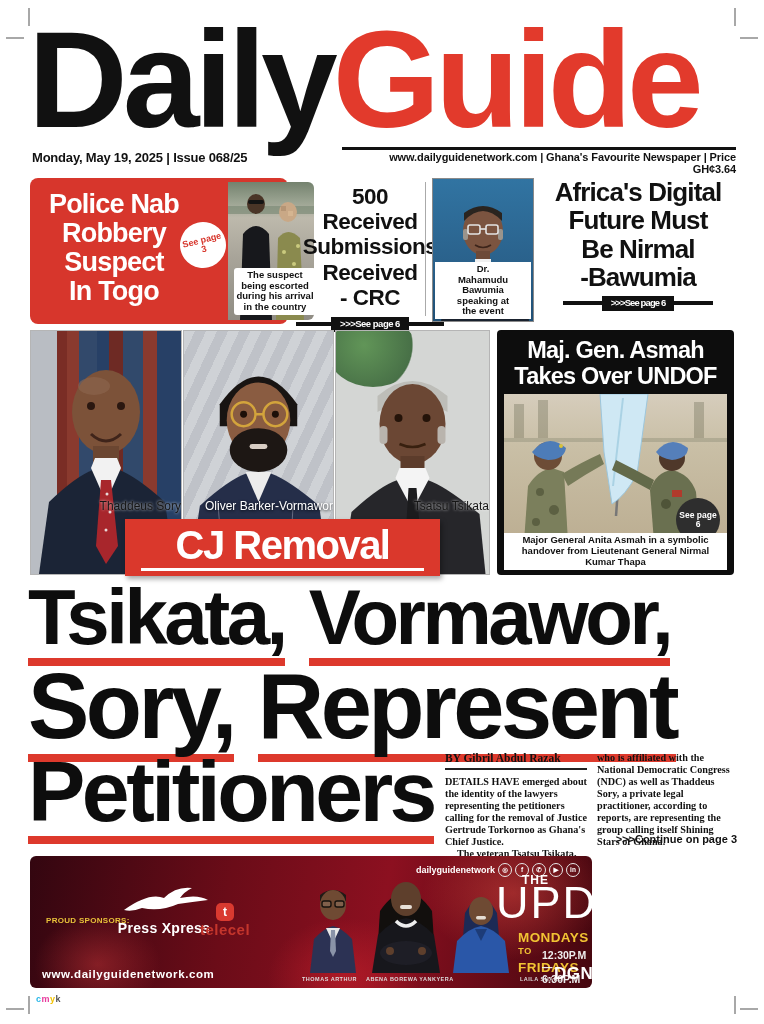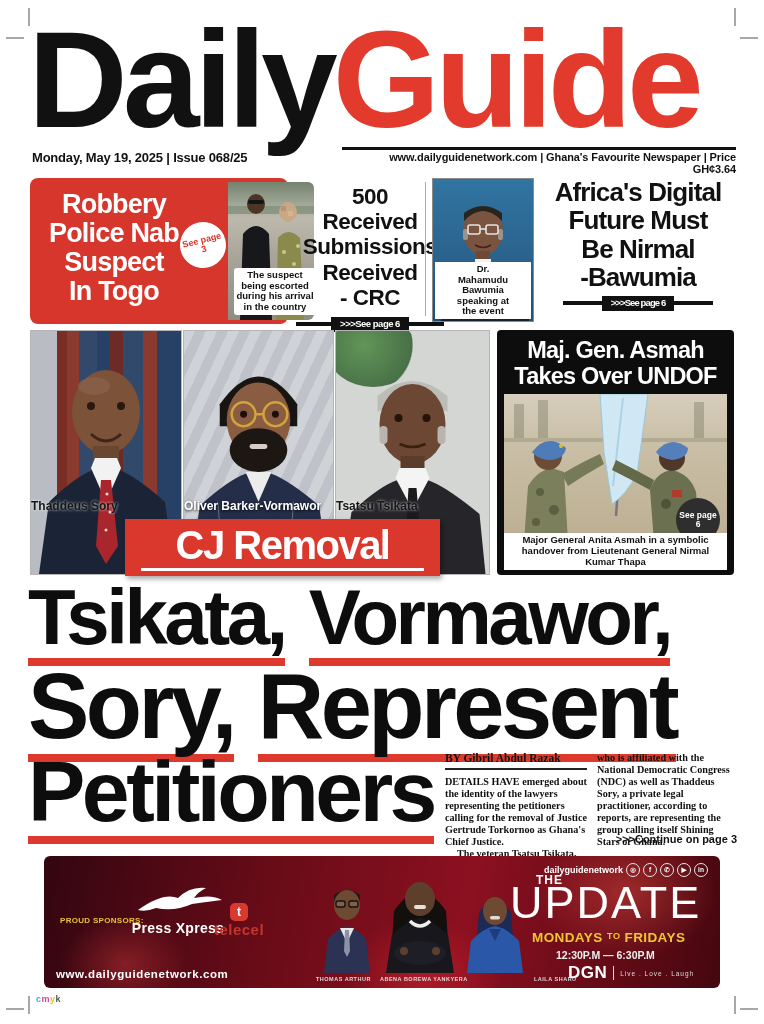--- a/index.html
+++ b/index.html
@@ -51,21 +51,21 @@
   .photo{position:absolute;top:330px;height:245px;overflow:hidden;border:1px solid #b5b5b5;box-sizing:border-box;}
   #photo-sory{left:30px;width:152px;
       background:linear-gradient(90deg,#b9bdc3 0 26px,#7a2d25 26px 36px,#8a3a2e 36px 48px,#32496b 48px 66px,
                  #274066 66px 78px,#6e2a24 78px 92px,#31496b 92px 112px,#8a3a2e 112px 126px,#274066 126px 152px);}
   #photo-vorm{left:183px;width:151px;
       background:repeating-linear-gradient(115deg,#cfd2d6 0 10px,#bfc2c8 10px 20px);}
   #photo-tsik{left:335px;width:155px;background:#d4d6d4;}
   #tsik-leaf{position:absolute;left:-8px;top:-14px;width:90px;height:70px;border-radius:50%;
              background:radial-gradient(circle at 40% 40%,#4d8a42,#2f5e2e 70%,transparent 72%);opacity:.85;}
   .photo svg{position:absolute;left:0;bottom:0;width:100%;}
-  .photo-cap{position:absolute;left:0;right:0;top:168px;text-align:left;font-size:12px;font-weight:bold;}
+  .photo-cap{position:absolute;left:0;right:0;top:168px;text-align:right;font-size:12px;font-weight:normal;}
   .cap-dark{color:#161616;text-shadow:0 0 3px rgba(255,255,255,.8);}
   .cap-light{color:#fff;text-shadow:0 1px 3px rgba(0,0,0,.8);}
 
   #cj-banner{left:125px;top:519px;width:315px;height:57px;background:#da382c;
              display:flex;flex-direction:column;align-items:center;justify-content:center;
              box-shadow:2px 3px 5px rgba(0,0,0,.35);}
   #cj-banner .txt{color:#ffffff;font-weight:bold;font-size:40px;letter-spacing:-1.5px;line-height:1;}
   #cj-banner .ul{width:283px;height:3px;background:#fff;margin-top:3px;}
 
   
@@ -92,21 +92,21 @@
   .serif{font-family:"Liberation Serif",serif;}
   #byline{left:445px;top:752px;width:150px;font-size:11.5px;font-weight:bold;}
   #byline-rule{left:445px;top:768px;width:142px;height:2px;background:#222;}
   .bodycol{font-size:10.2px;font-weight:bold;line-height:1.17;text-align:left;}
   #bodycol1{left:445px;top:776px;width:146px;}
   #bodycol1 .p2{text-indent:12px;}
   #bodycol2{left:597px;top:752px;width:140px;}
   #continue{left:597px;top:833px;width:140px;font-size:11px;font-weight:bold;text-align:right;}
 
   
-  #banner{left:44px;top:856px;width:676px;height:132px;border-radius:6px;overflow:hidden;
+  #banner{left:30px;top:856px;width:562px;height:132px;border-radius:6px;overflow:hidden;
     background:
       radial-gradient(90px 70px at 12% 82%, rgba(242,70,70,.35), transparent 70%),
       radial-gradient(130px 95px at 86% 28%, rgba(250,90,75,.4), transparent 70%),
       radial-gradient(110px 85px at 56% 92%, rgba(205,35,45,.55), transparent 70%),
       linear-gradient(100deg,#330610,#6b0c18 35%,#8c1020 62%,#45070f 100%);}
   #social{position:absolute;right:12px;top:7px;display:flex;align-items:center;gap:3px;
           color:#fff;font-size:9px;font-weight:bold;}
   .soc{width:12px;height:12px;border:1px solid #e8e8e8;border-radius:50%;color:#fff;font-size:6.5px;
        display:flex;align-items:center;justify-content:center;line-height:1;}
   #sponsors-label{position:absolute;left:16px;top:60px;color:#e8c23a;font-size:8px;font-weight:bold;letter-spacing:.3px;}
@@ -146,22 +146,22 @@
   <div class="crop" style="left:740px;top:1008px;width:18px;height:2px;"></div>
   <div class="crop" style="left:734px;top:996px;width:2px;height:18px;"></div>
 
   <div class="abs" id="masthead"><span>Daily</span><span class="red">Guide</span></div>
   <div class="abs" id="date-rule"></div>
   <div class="abs" id="date-left">Monday, May 19, 2025 | Issue 068/25</div>
   <div class="abs" id="date-right">www.dailyguidenetwork.com  | Ghana's Favourite Newspaper | Price GH¢3.64</div>
 
   <div class="abs" id="police-box">
     <div class="abs" id="police-headline">
+      <div>Police Nab</div>
       <div>Robbery</div>
-      <div>Police Nab</div>
       <div>Suspect</div>
       <div>In Togo</div>
     </div>
     <div class="abs" id="police-photo">
       <svg viewBox="0 0 86 138" width="86" height="138">
         <rect x="0" y="24" width="86" height="8" fill="#7e8b78" opacity="0.7"></rect>
         <ellipse cx="28" cy="22" rx="9" ry="10" fill="#4a3527"></ellipse>
         <rect x="20" y="18" width="16" height="4" rx="2" fill="#141414"></rect>
         <path d="M12,138 L15,52 Q28,36 41,52 L44,138 Z" fill="#17181c"></path>
         <ellipse cx="60" cy="30" rx="9" ry="10" fill="#c9a886"></ellipse>

